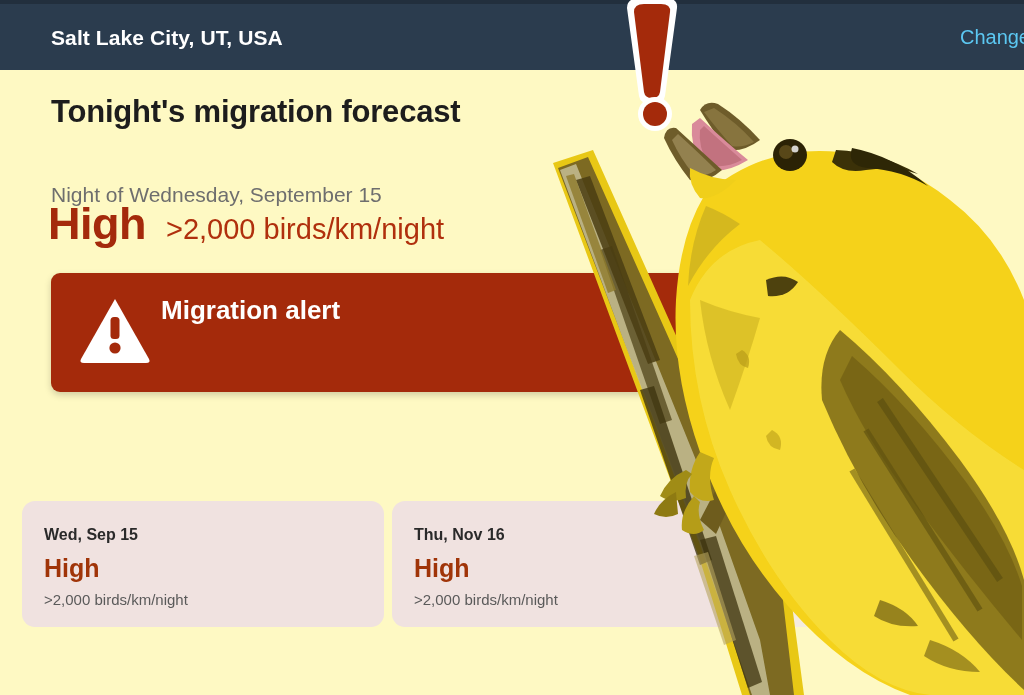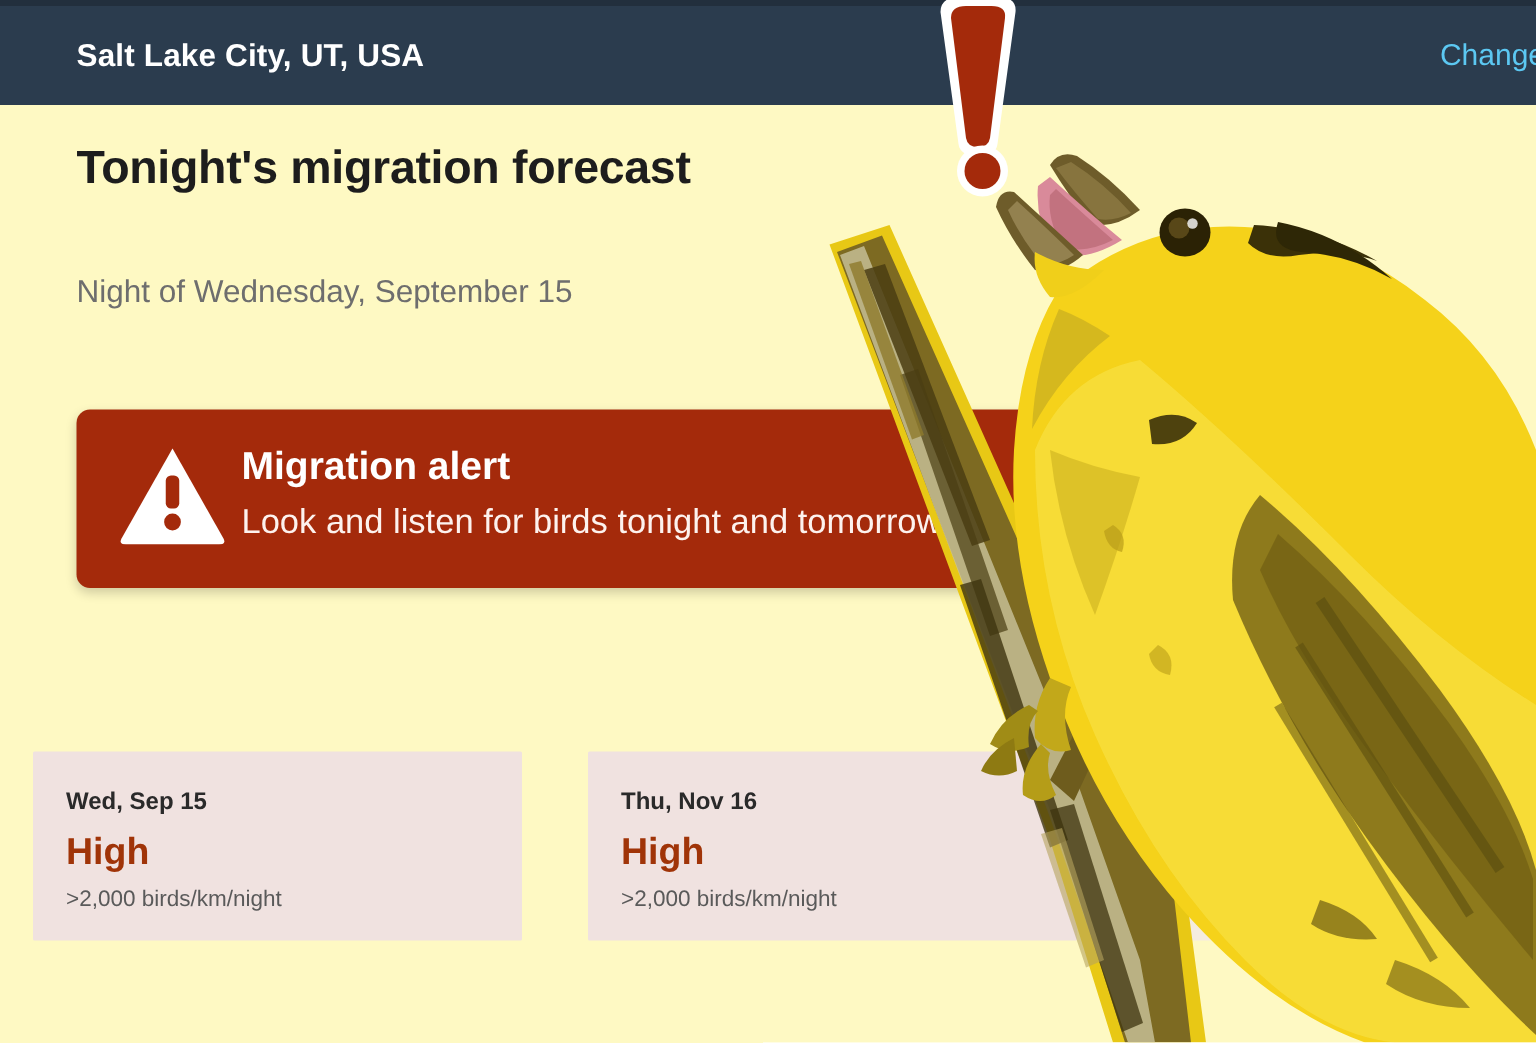--- a/index.html
+++ b/index.html
@@ -67,21 +67,21 @@
     font-size:23px;font-weight:400;color:#fdf2ee;white-space:nowrap;
   }
 
   
   .h2{
     position:absolute;left:22px;top:369px;
     font-size:28px;font-weight:bold;color:#1d1d1d;letter-spacing:-.2px;white-space:nowrap;
   }
   .cards{position:absolute;left:22px;top:431px;width:980px;height:126px;}
   .card{
-    position:absolute;top:0;width:326px;height:126px;border-radius:1px;
+    position:absolute;top:0;width:362px;height:126px;border-radius:13px;
   }
   .card.c0{left:0;background:#f0e2e0;}
   .card.c1{left:370px;background:#f0e2e0;}
   .card.c2{left:740px;background:#f5ecdf;}
   .card-date{
     position:absolute;left:22px;top:25px;
     font-size:16px;font-weight:bold;color:#2a2a2a;white-space:nowrap;
   }
   .card-level{
     position:absolute;left:22px;top:53px;
@@ -110,29 +110,31 @@
   <div class="header">
     <div class="header-title">Salt Lake City, UT, USA</div>
     <div class="header-change">Change</div>
   </div>
 
   <div class="content">
 
     <div class="h1">Tonight's migration forecast</div>
     <div class="sub">Night of Wednesday, September 15</div>
 
+    <div class="level-row">
+      <span class="level-word">High</span><span class="level-rate">&gt;2,000 birds/km/night</span>
+    </div>
 
     <div class="alert">
       <svg class="alert-icon" viewBox="0 0 72 66">
         <path d="M36 2 L70 62 Q72 66 67 66 L5 66 Q0 66 2 62 Z" fill="#ffffff"></path>
         <rect x="31.5" y="20" width="9" height="22" rx="3.5" fill="#a42a0b"></rect>
         <circle cx="36" cy="51" r="5.6" fill="#a42a0b"></circle>
       </svg>
       <div class="alert-title">Migration alert</div>
-      <div class="alert-text">Look and listen for birds tonight and tomorrow</div>
     </div>
 
 
     <div class="cards">
 
       <div class="card c0">
         <div class="card-date">Wed, Sep 15</div>
         <div class="card-level high">High</div>
         <div class="card-rate">&gt;2,000 birds/km/night</div>
       </div>

